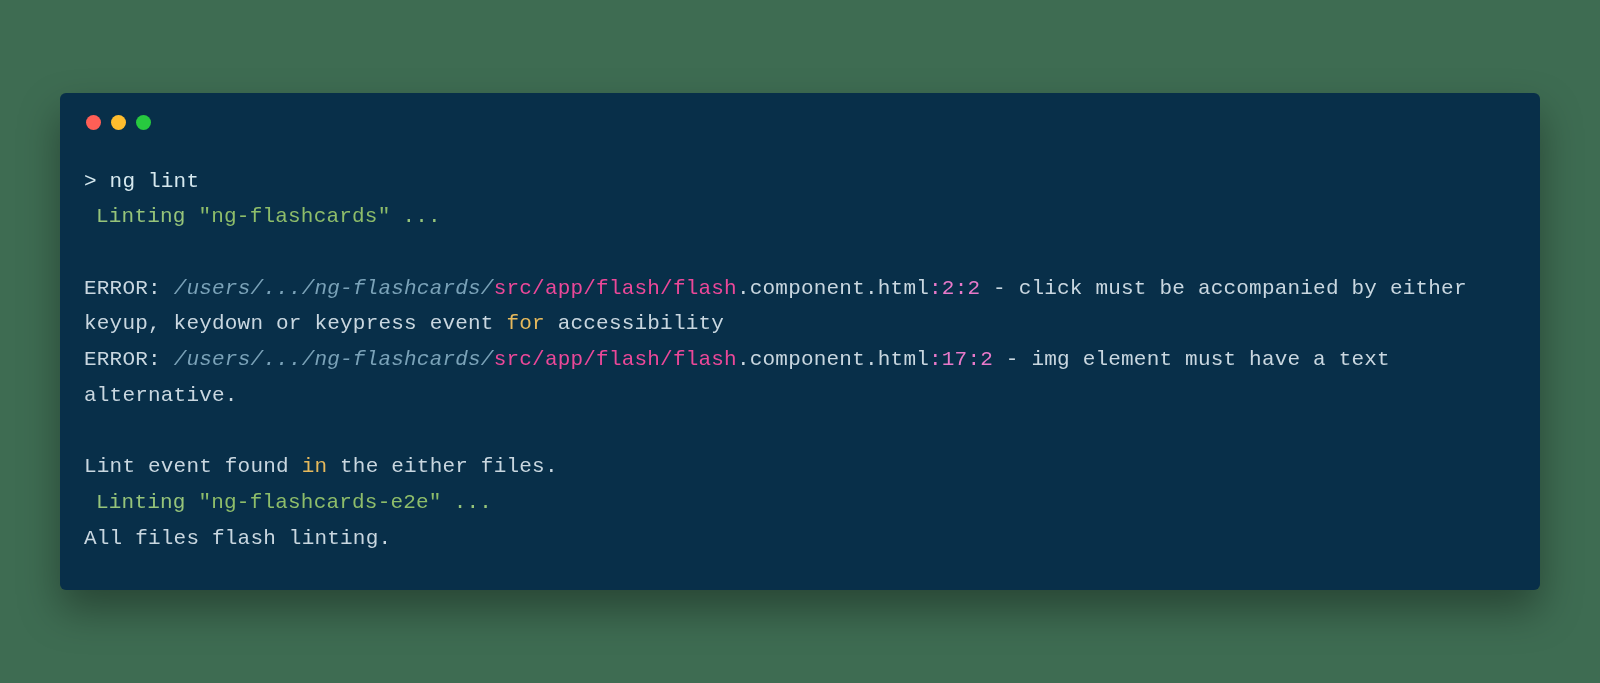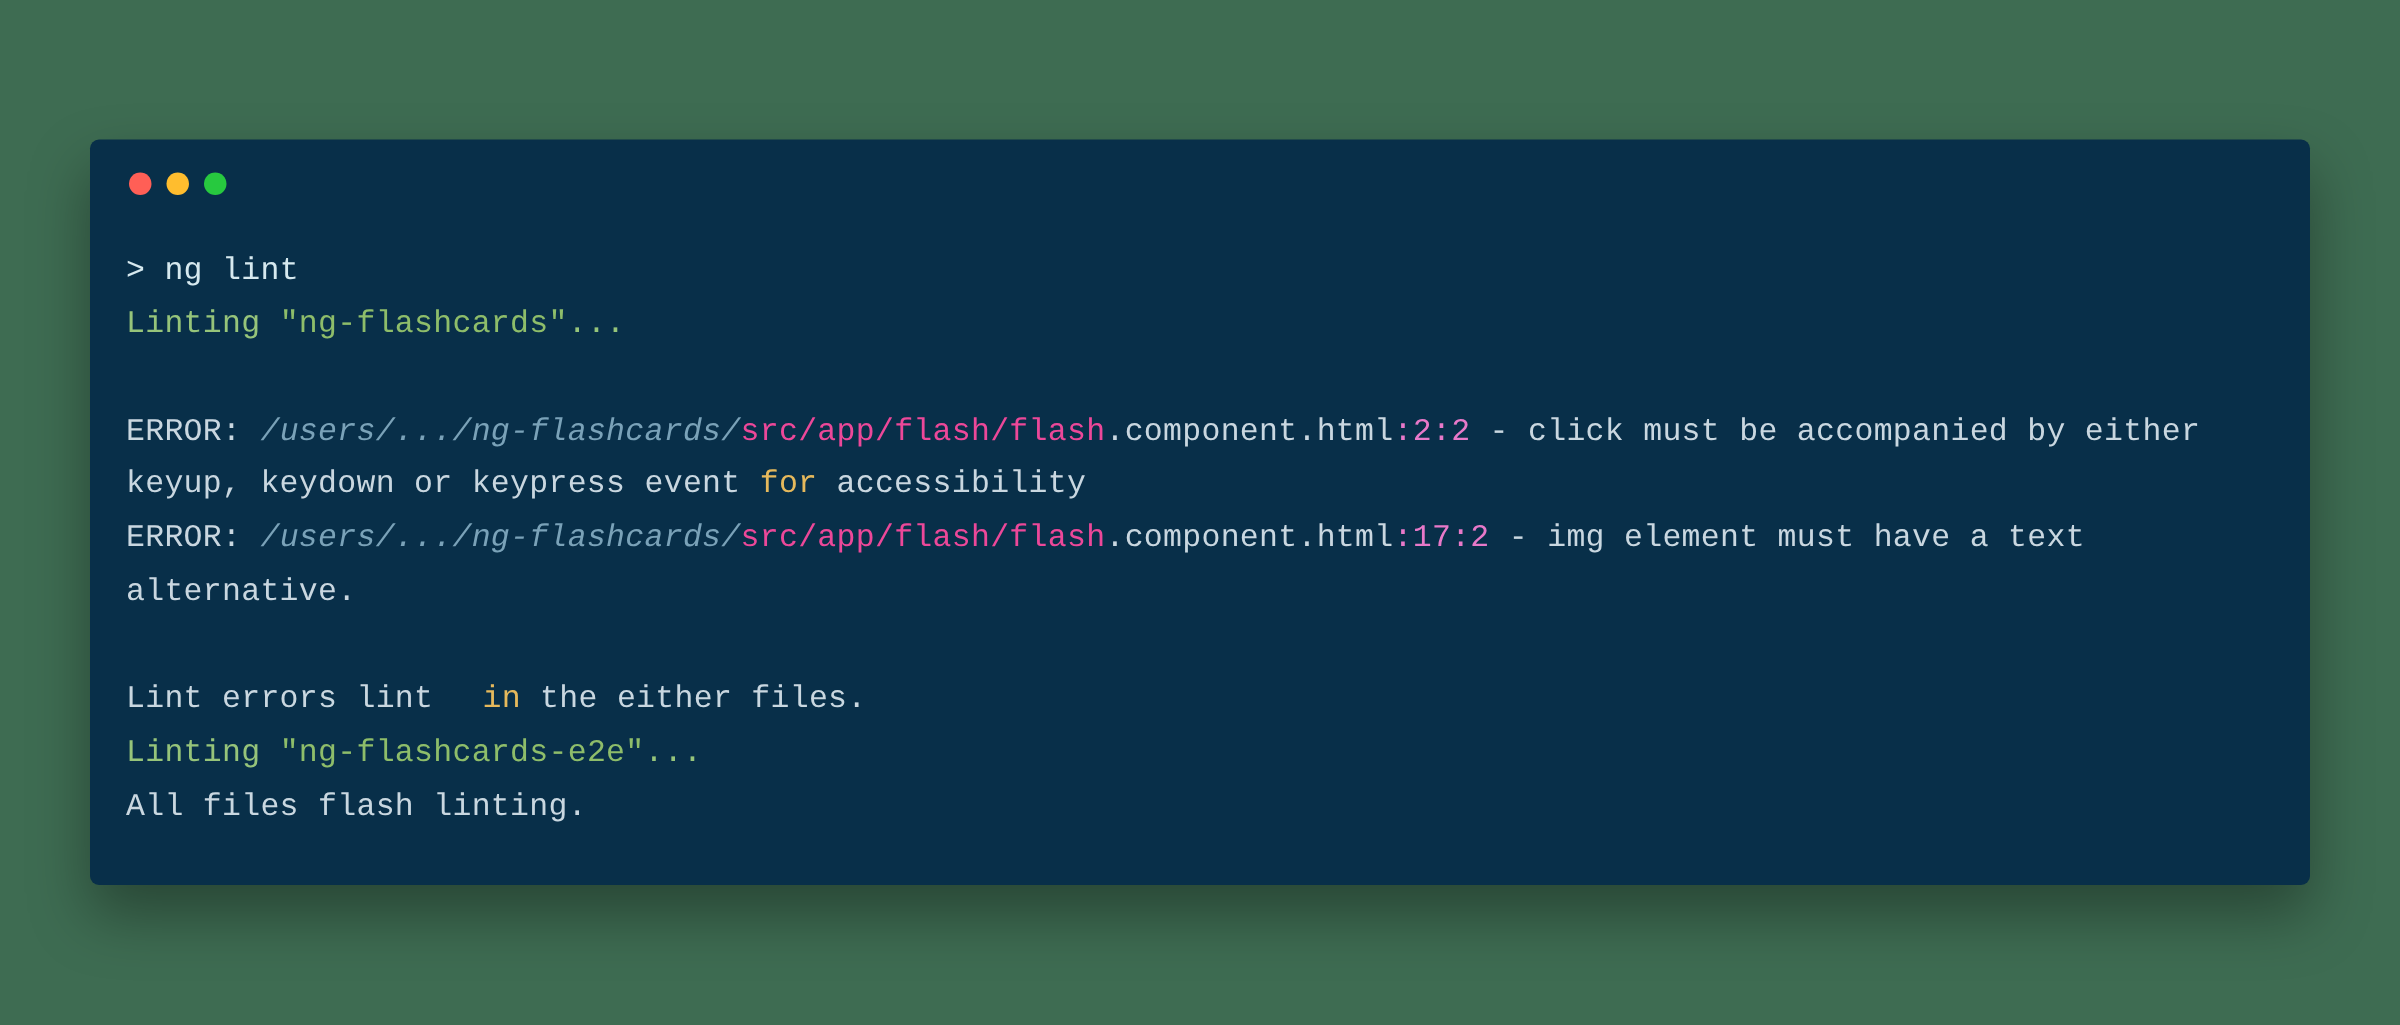--- a/index.html
+++ b/index.html
@@ -44,43 +44,43 @@
   .term-body {
     font-size: 21px;
     line-height: 1.7;
     white-space: pre-wrap;
     word-break: break-word;
     letter-spacing: 0.2px;
   }
 
   .c-default { color: #c9d7e0; }
   .c-cmd     { color: #d6e9ef; }
-  .c-linting { color: #96c47a; }
+  .c-linting { color: #96c47a; margin-left: 12px; }
   .c-proj    { color: #8ebd6a; }
   .c-error   { color: #c9d7e0; }
   .c-path    { color: #ec4899; }
   .c-dim     { color: #7aa2b8; font-style: italic; }
   .c-loc     { color: #e879c9; }
   .c-keyword { color: #e6b95c; margin-top: 39px; }
-  .c-in      { color: #e6b95c; margin-left: 20px; }
+  .c-in      { color: #e6b95c; }
 
   .blankline { height: 1.7em; }
 </style>
 </head>
 <body>
 
 <div class="stage">
   <div class="terminal-window">
     <div class="titlebar">
       <div class="dot red"></div>
       <div class="dot yellow"></div>
       <div class="dot green"></div>
     </div>
 
     <div class="term-body"><span class="c-cmd">&gt; </span><span class="c-cmd">ng lint</span>
 <span class="c-linting">Linting </span><span class="c-proj">"ng-flashcards"</span><span class="c-linting">...</span>
 <div class="blankline"></div><span class="c-error">ERROR: </span><span class="c-dim">/users/.../ng-flashcards/</span><span class="c-path">src/app/flash/flash</span><span class="c-default">.</span><span class="c-default">component</span><span class="c-default">.</span><span class="c-default">html</span><span class="c-loc">:</span><span class="c-loc">2</span><span class="c-loc">:</span><span class="c-loc">2</span><span class="c-default"> - </span><span class="c-default">click must be accompanied by either keyup, keydown or keypress event </span><span class="c-keyword">for</span><span class="c-default"> accessibility</span>
 <span class="c-error">ERROR: </span><span class="c-dim">/users/.../ng-flashcards/</span><span class="c-path">src/app/flash/flash</span><span class="c-default">.</span><span class="c-default">component</span><span class="c-default">.</span><span class="c-default">html</span><span class="c-loc">:</span><span class="c-loc">17</span><span class="c-loc">:</span><span class="c-loc">2</span><span class="c-default"> - </span><span class="c-default">img element must have a text alternative.</span>
-<div class="blankline"></div><span class="c-default">Lint errors lint </span><span class="c-in">in</span><span class="c-default"> the either files.</span>
+<div class="blankline"></div><span class="c-default">Lint event found </span><span class="c-in">in</span><span class="c-default"> the either files.</span>
 <span class="c-linting">Linting </span><span class="c-proj">"ng-flashcards-e2e"</span><span class="c-linting">...</span>
 <span class="c-default">All files flash linting.</span></div>
   </div>
 </div>
 
 </body></html>

